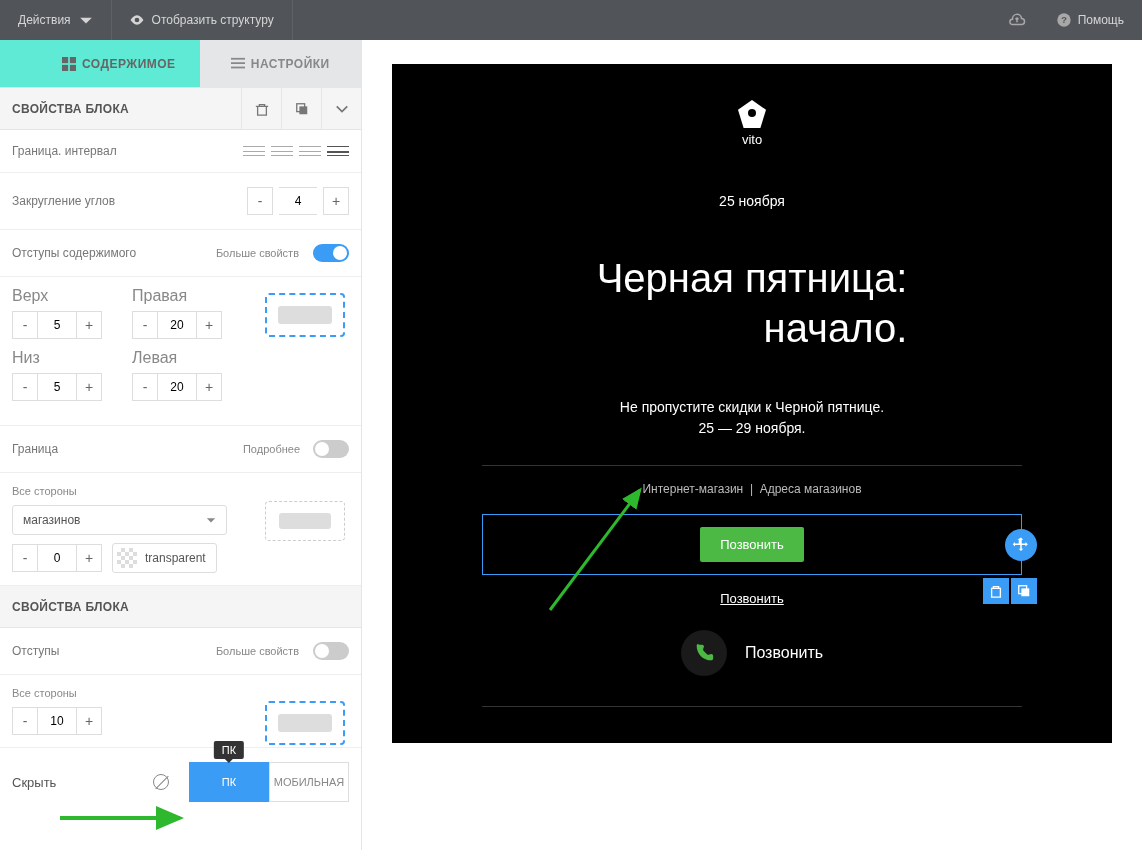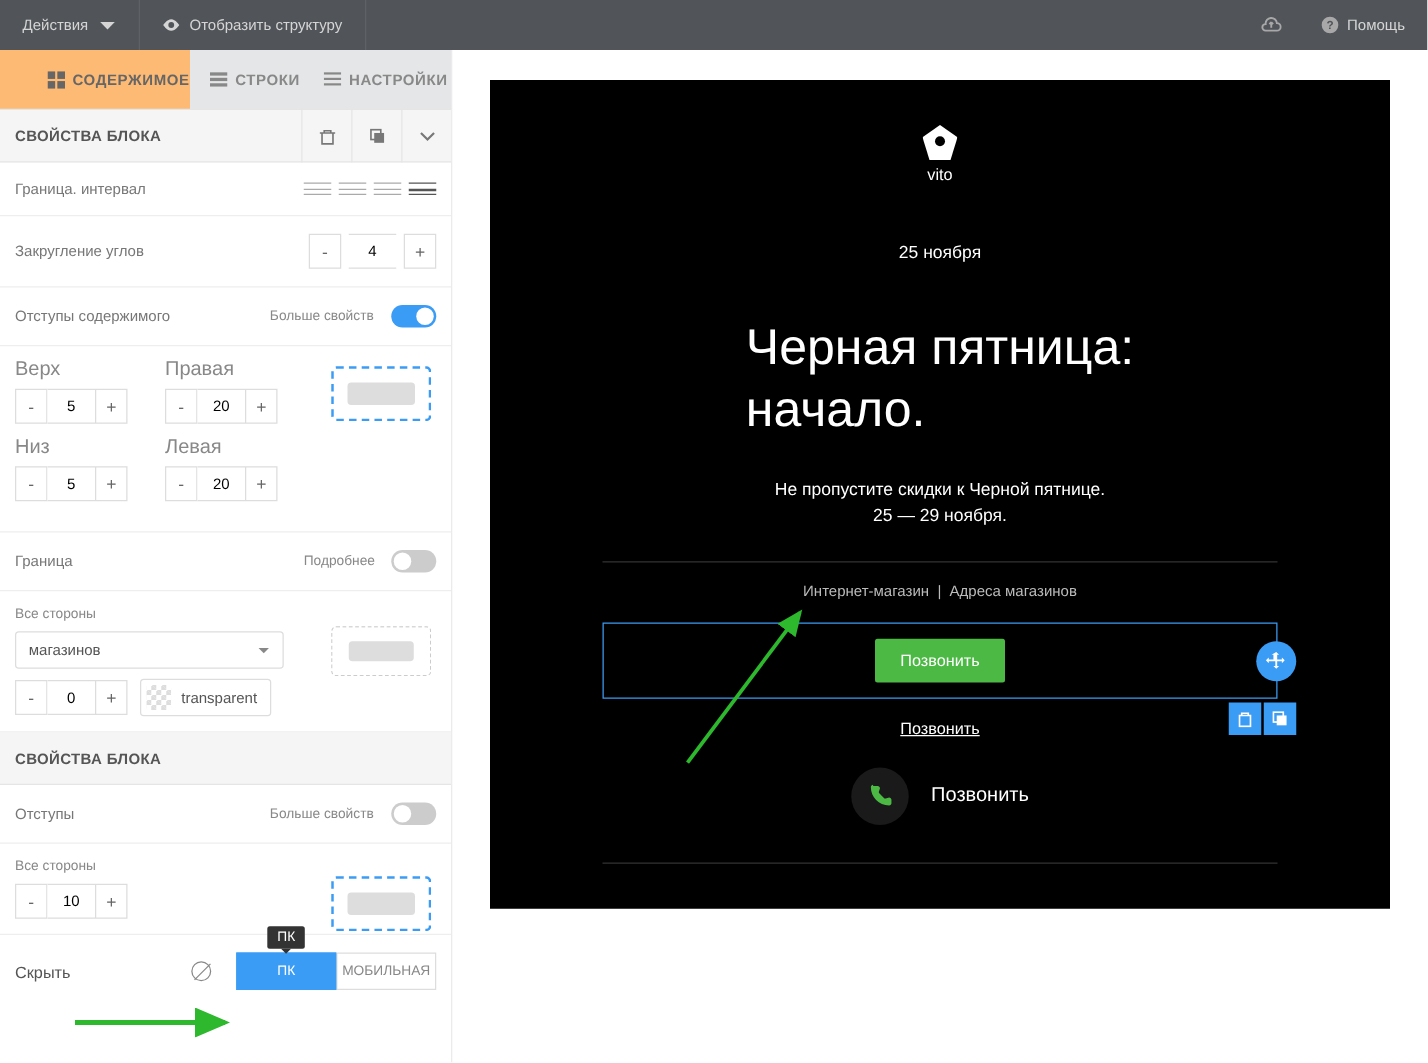--- a/index.html
+++ b/index.html
@@ -16,21 +16,21 @@
 .help { display: flex; align-items: center; gap: 6px; padding: 0 18px; font-size: 12px; cursor: pointer; }
 .help svg { width: 16px; height: 16px; fill: #a8a8a8; }
 
 
 .main { display: flex; height: 810px; }
 .sidebar { width: 362px; border-right: 1px solid #e5e5e5; display: flex; flex-direction: column; overflow-y: auto; }
 
 
 .tabs { display: flex; height: 48px; border-bottom: 1px solid #e5e5e5; background: #e5e6e7; }
 .tab { flex: 1; display: flex; align-items: center; justify-content: center; gap: 6px; font-size: 12px; font-weight: bold; letter-spacing: 0.5px; cursor: pointer; color: #888; }
-.tab.active { background: #fdba74; color: #666; padding-left: 38px; }
+.tab.active { background: #5eead4; color: #666; padding-left: 38px; }
 .tab svg { width: 14px; height: 14px; fill: currentColor; }
 
 
 .sec-head { display: flex; align-items: center; height: 42px; border-bottom: 1px solid #e5e5e5; padding-left: 12px; background: #f5f5f5; }
 .sec-head .title { font-size: 12px; font-weight: bold; color: #555; letter-spacing: 0.3px; }
 .sec-head .icons { margin-left: auto; display: flex; }
 .sec-head .hicon { width: 40px; height: 42px; display: flex; align-items: center; justify-content: center; border-left: 1px solid #e5e5e5; cursor: pointer; }
 .sec-head .hicon svg { width: 14px; height: 14px; fill: #777; }
 
 
@@ -67,34 +67,34 @@
 .border-preview { width: 80px; height: 40px; border: 1px dashed #ccc; border-radius: 4px; display: flex; align-items: center; justify-content: center; position: absolute; right: 16px; top: 28px; }
 .border-preview .inner { width: 52px; height: 16px; background: #ddd; border-radius: 3px; }
 .color-picker { display: flex; align-items: center; gap: 8px; border: 1px solid #ddd; border-radius: 3px; padding: 4px 10px 4px 4px; height: 30px; font-size: 12px; cursor: pointer; }
 .color-sw { width: 20px; height: 20px; background-image: linear-gradient(45deg, #ddd 25%, transparent 25%, transparent 75%, #ddd 75%), linear-gradient(45deg, #ddd 25%, transparent 25%, transparent 75%, #ddd 75%); background-size: 8px 8px; background-position: 0 0, 4px 4px; border-radius: 2px; }
 
 
 .hide-row { display: flex; align-items: center; padding: 14px 12px; position: relative; }
 .cancel-circle { width: 16px; height: 16px; border: 1px solid #888; border-radius: 50%; margin-right: 10px; position: relative; }
 .cancel-circle::after { content: ''; position: absolute; width: 18px; height: 1px; background: #888; top: 50%; left: -1px; transform: rotate(-45deg); }
 .device-toggle { display: flex; margin-left: auto; }
-.device-btn { width: 80px; height: 30px; border: 1px solid #ddd; font-size: 11px; cursor: pointer; background: #fff; color: #888; }
+.device-btn { width: 80px; height: 40px; border: 1px solid #ddd; font-size: 11px; cursor: pointer; background: #fff; color: #888; }
 .device-btn.active { background: #3b9cf5; color: #fff; border-color: #3b9cf5; }
 .tooltip { position: absolute; top: -22px; left: 50%; transform: translateX(-50%); background: #333; color: #fff; font-size: 11px; padding: 3px 8px; border-radius: 2px; }
 .tooltip::after { content: ''; position: absolute; bottom: -4px; left: 50%; margin-left: -4px; border: 4px solid transparent; border-top-color: #333; border-bottom: none; }
 .device-wrap { position: relative; }
 
 
 .canvas { flex: 1; background: #fff; padding: 24px; overflow: auto; }
 .email { background: #000; color: #fff; width: 720px; min-height: 640px; margin: 0 auto; display: flex; flex-direction: column; align-items: center; padding: 36px 20px 20px; position: relative; font-family: Arial, sans-serif; }
 .logo { width: 28px; height: 28px; background: #fff; clip-path: polygon(50% 0, 100% 35%, 80% 100%, 20% 100%, 0 35%); margin-bottom: 4px; position: relative; }
 .logo::after { content: ''; position: absolute; left: 50%; top: 45%; width: 8px; height: 8px; background: #000; border-radius: 50%; transform: translate(-50%, -50%); }
 .logo-text { font-size: 13px; margin-bottom: 46px; }
 .date { font-size: 14px; margin-bottom: 44px; }
-.headline { font-size: 40px; text-align: left; line-height: 1.25; margin-bottom: 28px; font-weight: normal; }
+.headline { font-size: 40px; text-align: right; line-height: 1.25; margin-bottom: 44px; font-weight: normal; }
 .subtext { font-size: 14px; text-align: center; line-height: 1.5; margin-bottom: 16px; }
 .divider { width: 540px; height: 1px; background: #333; margin: 10px 0 16px; }
 .links { font-size: 12px; color: #bbb; margin-bottom: 18px; }
 .links span { cursor: pointer; }
 .call-block { width: 540px; border: 1px solid #3b9cf5; padding: 12px; display: flex; justify-content: center; position: relative; }
 .call-btn { background: #4cb944; color: #fff; border: none; padding: 10px 20px; font-size: 13px; border-radius: 2px; cursor: pointer; }
 .move-handle { position: absolute; right: -16px; top: 50%; transform: translateY(-50%); width: 32px; height: 32px; background: #3b9cf5; border-radius: 50%; display: flex; align-items: center; justify-content: center; cursor: move; }
 .move-handle svg { width: 18px; height: 18px; fill: #fff; }
 .block-tools { position: absolute; right: -16px; bottom: -30px; display: flex; gap: 2px; }
 .tool-btn { width: 26px; height: 26px; background: #3b9cf5; display: flex; align-items: center; justify-content: center; cursor: pointer; }
@@ -151,28 +151,20 @@
         <svg viewBox="0 0 16 16">
             <rect x="0" y="0" width="7" height="7"></rect>
             <rect x="9" y="0" width="7" height="7"></rect>
             <rect x="0" y="9" width="7" height="7"></rect>
             <rect x="9" y="9" width="7" height="7"></rect>
           </svg>
         <span>СОДЕРЖИМОЕ</span>
       </div>
       <div class="tab">
         <svg viewBox="0 0 16 16">
-            <rect x="0" y="1" width="16" height="3"></rect>
-            <rect x="0" y="6" width="16" height="3"></rect>
-            <rect x="0" y="11" width="16" height="3"></rect>
-          </svg>
-        <span>СТРОКИ</span>
-      </div>
-      <div class="tab">
-        <svg viewBox="0 0 16 16">
             <rect x="0" y="1" width="16" height="2"></rect>
             <rect x="0" y="6" width="16" height="2"></rect>
             <rect x="0" y="11" width="16" height="2"></rect>
           </svg>
         <span>НАСТРОЙКИ</span>
       </div>
     </div>
 
     <div class="sec-head">
       <span class="title">СВОЙСТВА БЛОКА</span>

